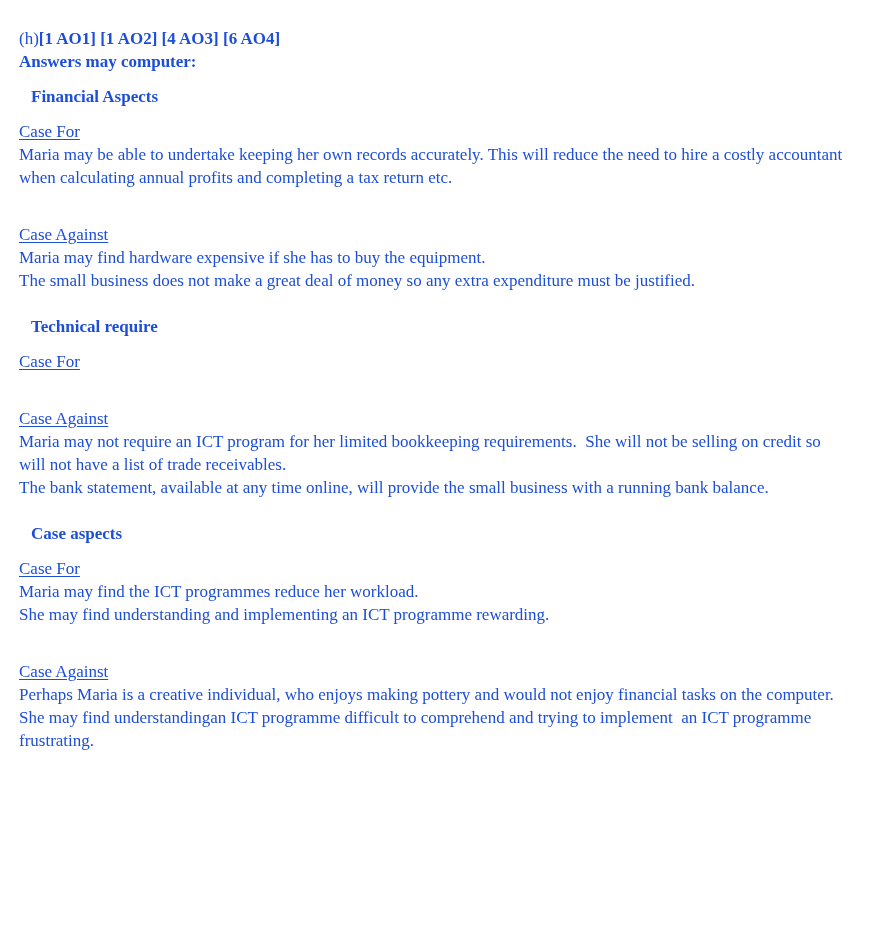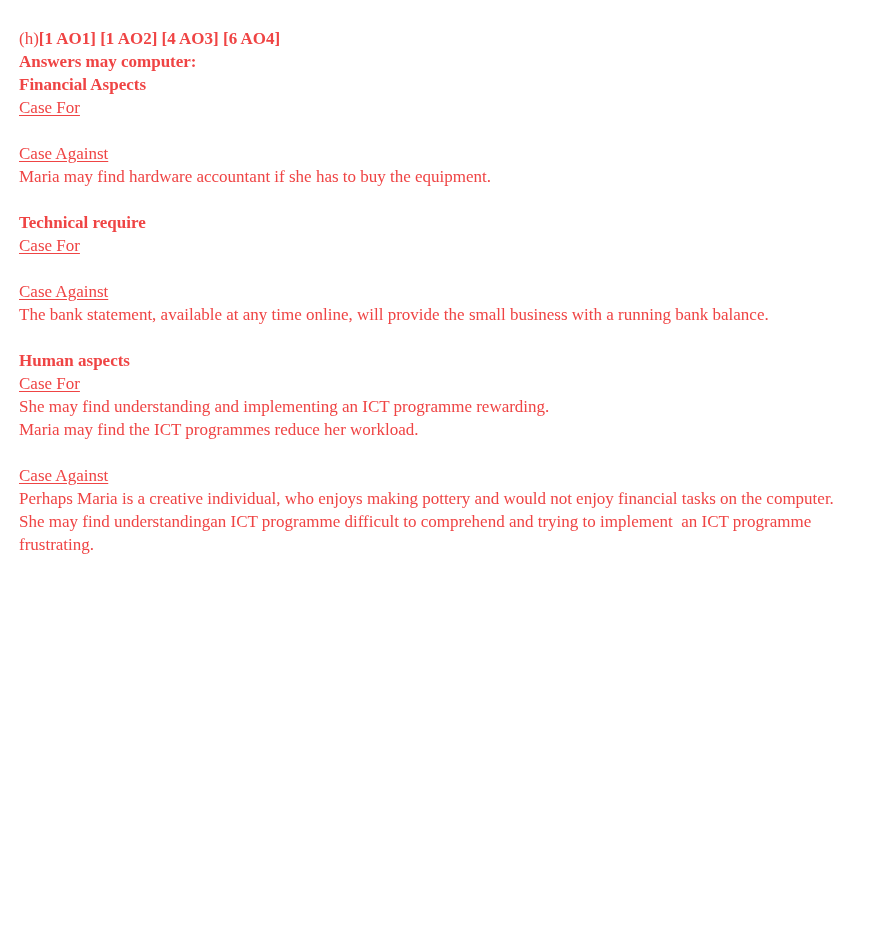--- a/index.html
+++ b/index.html
@@ -9,37 +9,37 @@
   body {
     width: 880px;
     height: 943px;
     background: #ffffff;
     overflow: hidden;
   }
   .doc {
     box-sizing: border-box;
     width: 880px;
     padding: 27px 16px 0 19px;
-    color: #ef4444;
+    color: #1d4ed8;
     font-family: "Liberation Serif", "DejaVu Serif", serif;
     font-size: 17px;
     line-height: 23px;
   }
   .line {
     margin: 0;
     max-width: 830px;
     white-space: pre-wrap; 
   }
   .bold { font-weight: bold; }
   .section + .section { margin-top: 23px; }   
-  .block + .block { margin-top: 23px; font-family: Liberation Serif, serif; }       
+  .block + .block { margin-top: 34px; font-family: Liberation Serif, serif; }       
   h2.line {
     font-size: 17px;
     font-weight: bold;
-    margin: 0;
+    margin: 12px;
   }
   .case-label {
     text-decoration: underline;
     text-underline-offset: 2px;
   }
   .underlined {
     text-decoration: underline;
     text-underline-offset: 2px;
   }
 </style>
@@ -47,42 +47,45 @@
 <body>
 
 <div class="doc">
   <p class="line"><span>(h)</span><span class="bold">[1 AO1] [1 AO2] [4 AO3] [6 AO4]</span></p>
   <p class="line bold">Answers may computer:</p>
   <div id="sections-root">
       <section class="section">
         <h2 class="line">Financial Aspects</h2>
         <div class="block">
           <div class="line case-label">Case For</div>
+          <p class="line">Maria may be able to undertake keeping her own records accurately. This will reduce the need to hire a costly accountant when calculating annual profits and completing a tax return etc.</p>
         </div>
         <div class="block">
           <div class="line case-label">Case Against</div>
-          <p class="line">Maria may find hardware accountant if she has to buy the equipment.</p>
+          <p class="line">Maria may find hardware expensive if she has to buy the equipment.</p>
+          <p class="line">The small business does not make a great deal of money so any extra expenditure must be justified.</p>
         </div>
       </section>
       <section class="section">
         <h2 class="line">Technical require</h2>
         <div class="block">
           <div class="line case-label">Case For</div>
         </div>
         <div class="block">
           <div class="line case-label">Case Against</div>
+          <p class="line">Maria may not require an ICT program for her limited bookkeeping requirements.  She will not be selling on credit so will not have a list of trade receivables.</p>
           <p class="line">The bank statement, available at any time online, will provide the small business with a running bank balance.</p>
         </div>
       </section>
       <section class="section">
-        <h2 class="line">Human aspects</h2>
+        <h2 class="line">Case aspects</h2>
         <div class="block">
           <div class="line case-label">Case For</div>
+          <p class="line">Maria may find the ICT programmes reduce her workload.</p>
           <p class="line">She may find understanding and implementing an ICT programme rewarding.</p>
-          <p class="line">Maria may find the ICT programmes reduce her workload.</p>
         </div>
         <div class="block">
           <div class="line case-label">Case Against</div>
           <p class="line">Perhaps Maria is a creative individual, who enjoys making pottery and would not enjoy financial tasks on the computer.</p>
           <p class="line">She may find understandingan ICT programme difficult to comprehend and trying to implement  an ICT programme frustrating.</p>
         </div>
       </section>
     </div>
 </div>
 

